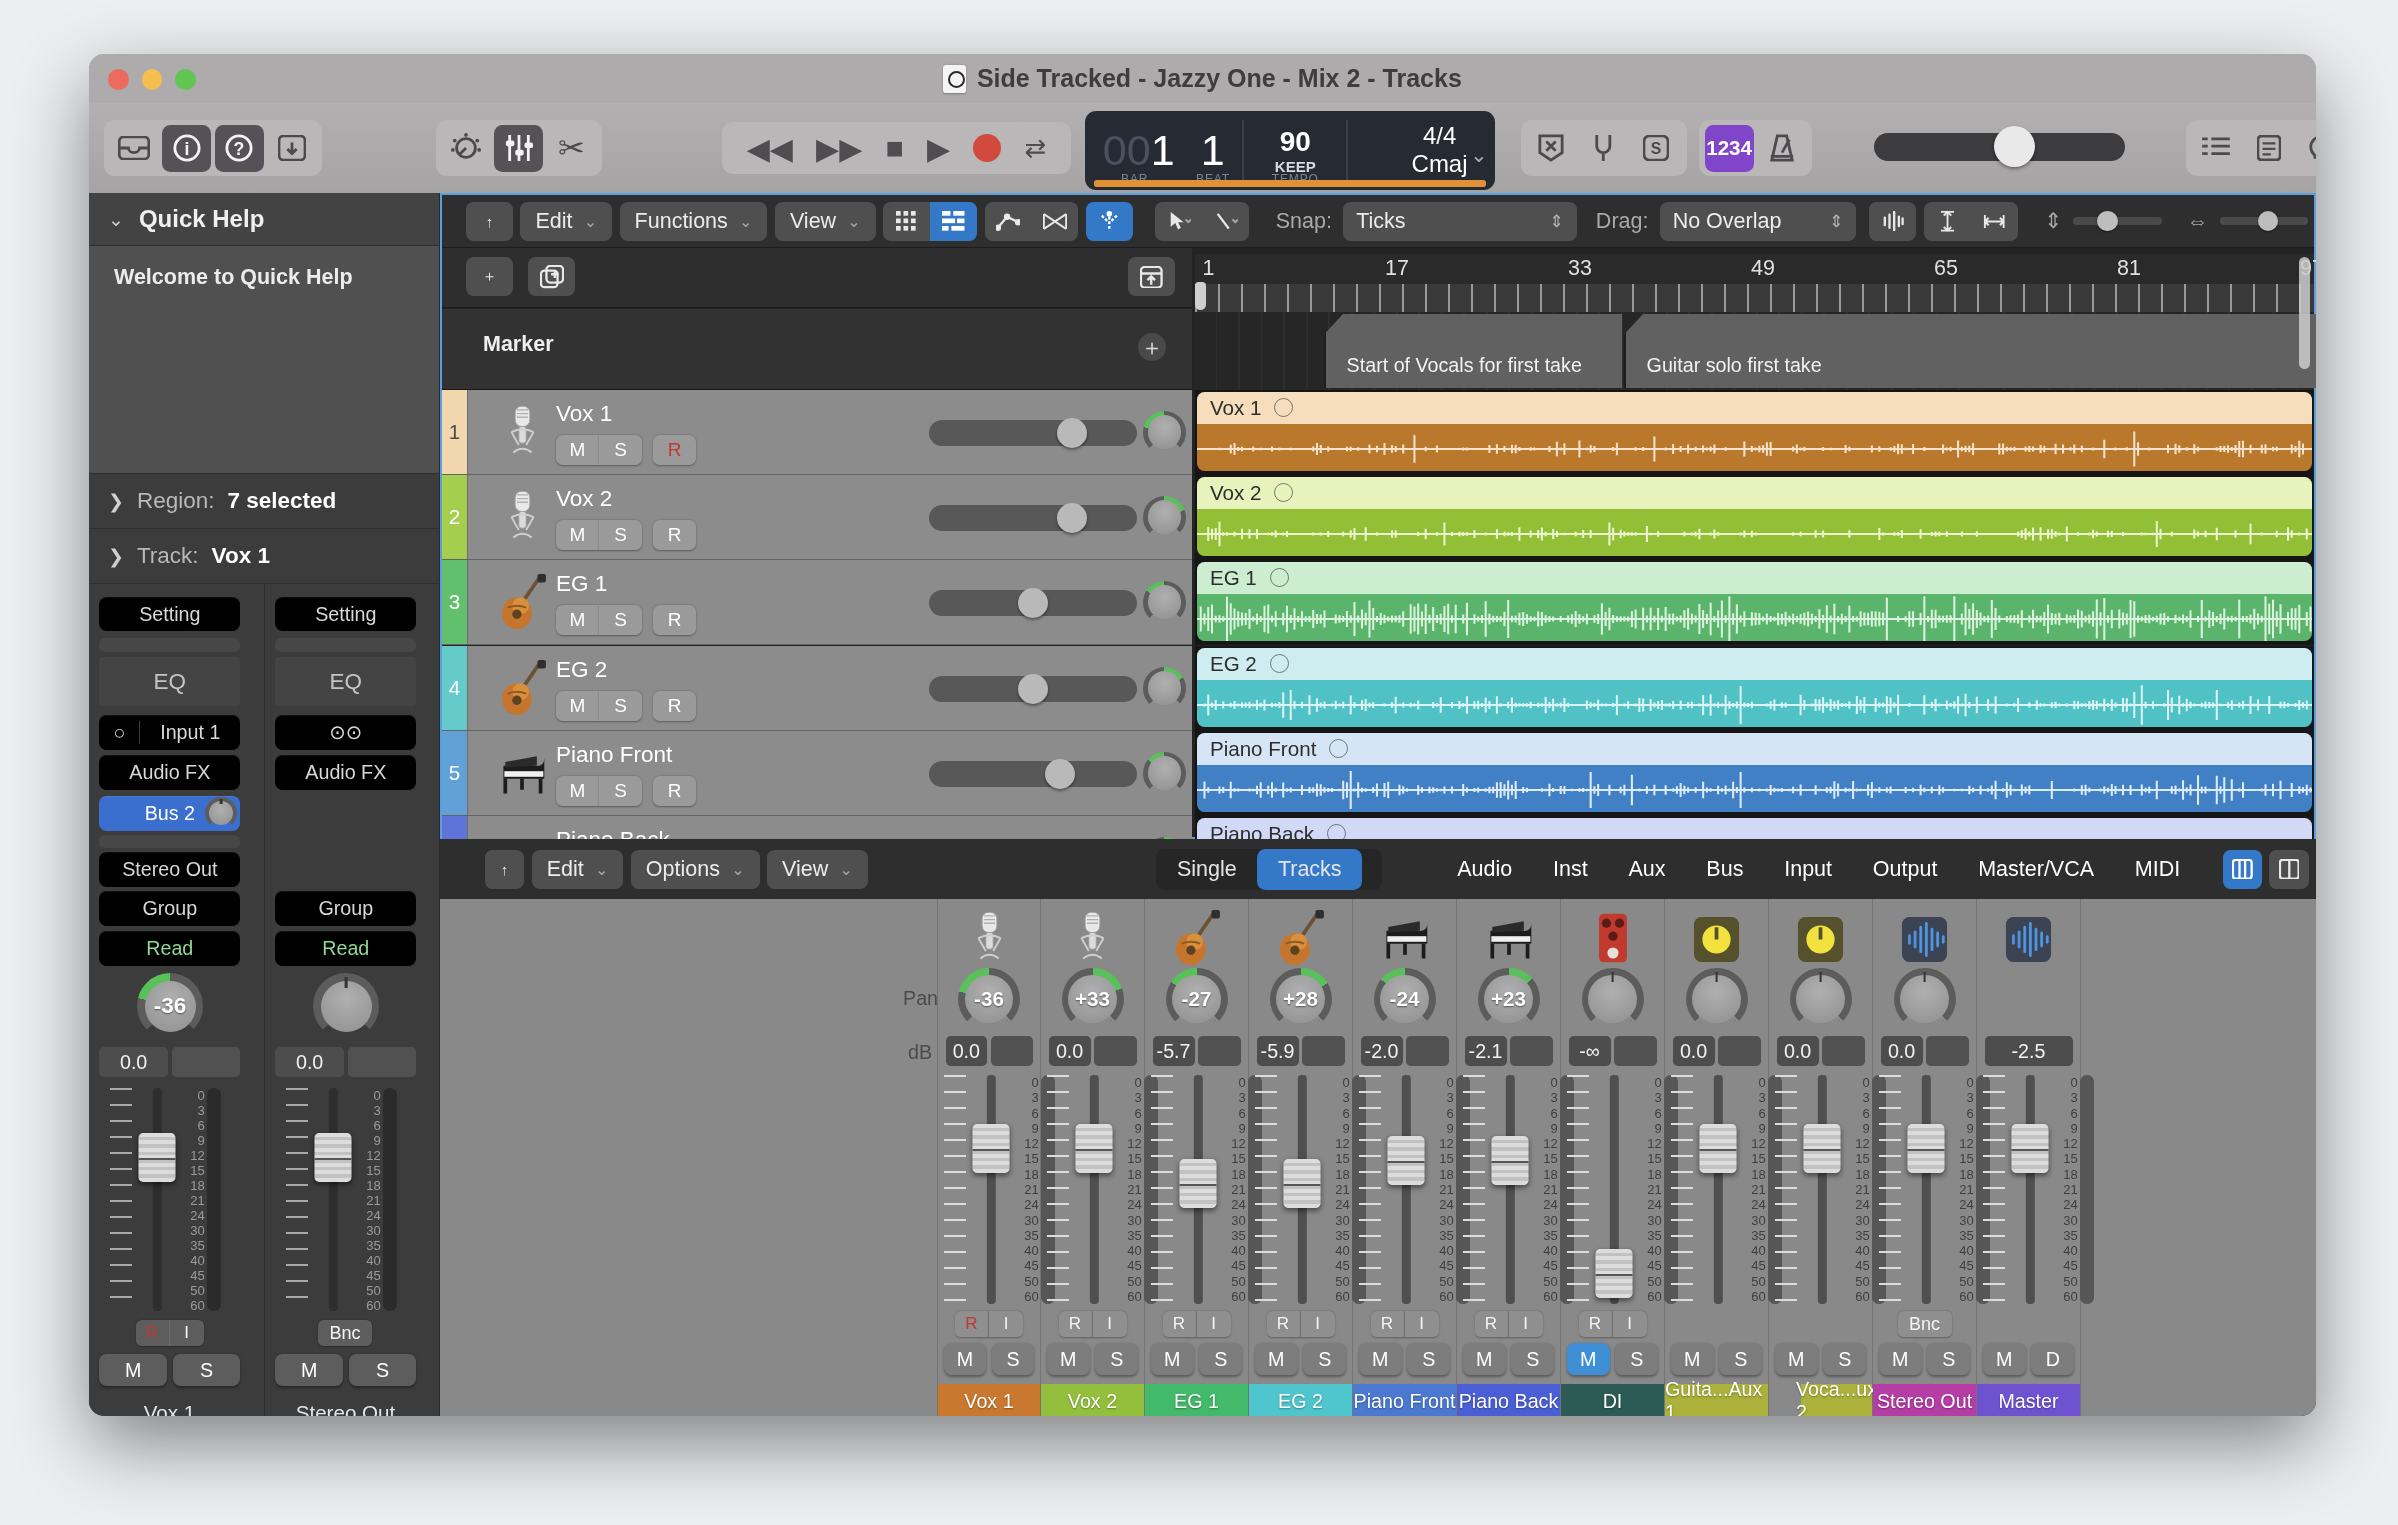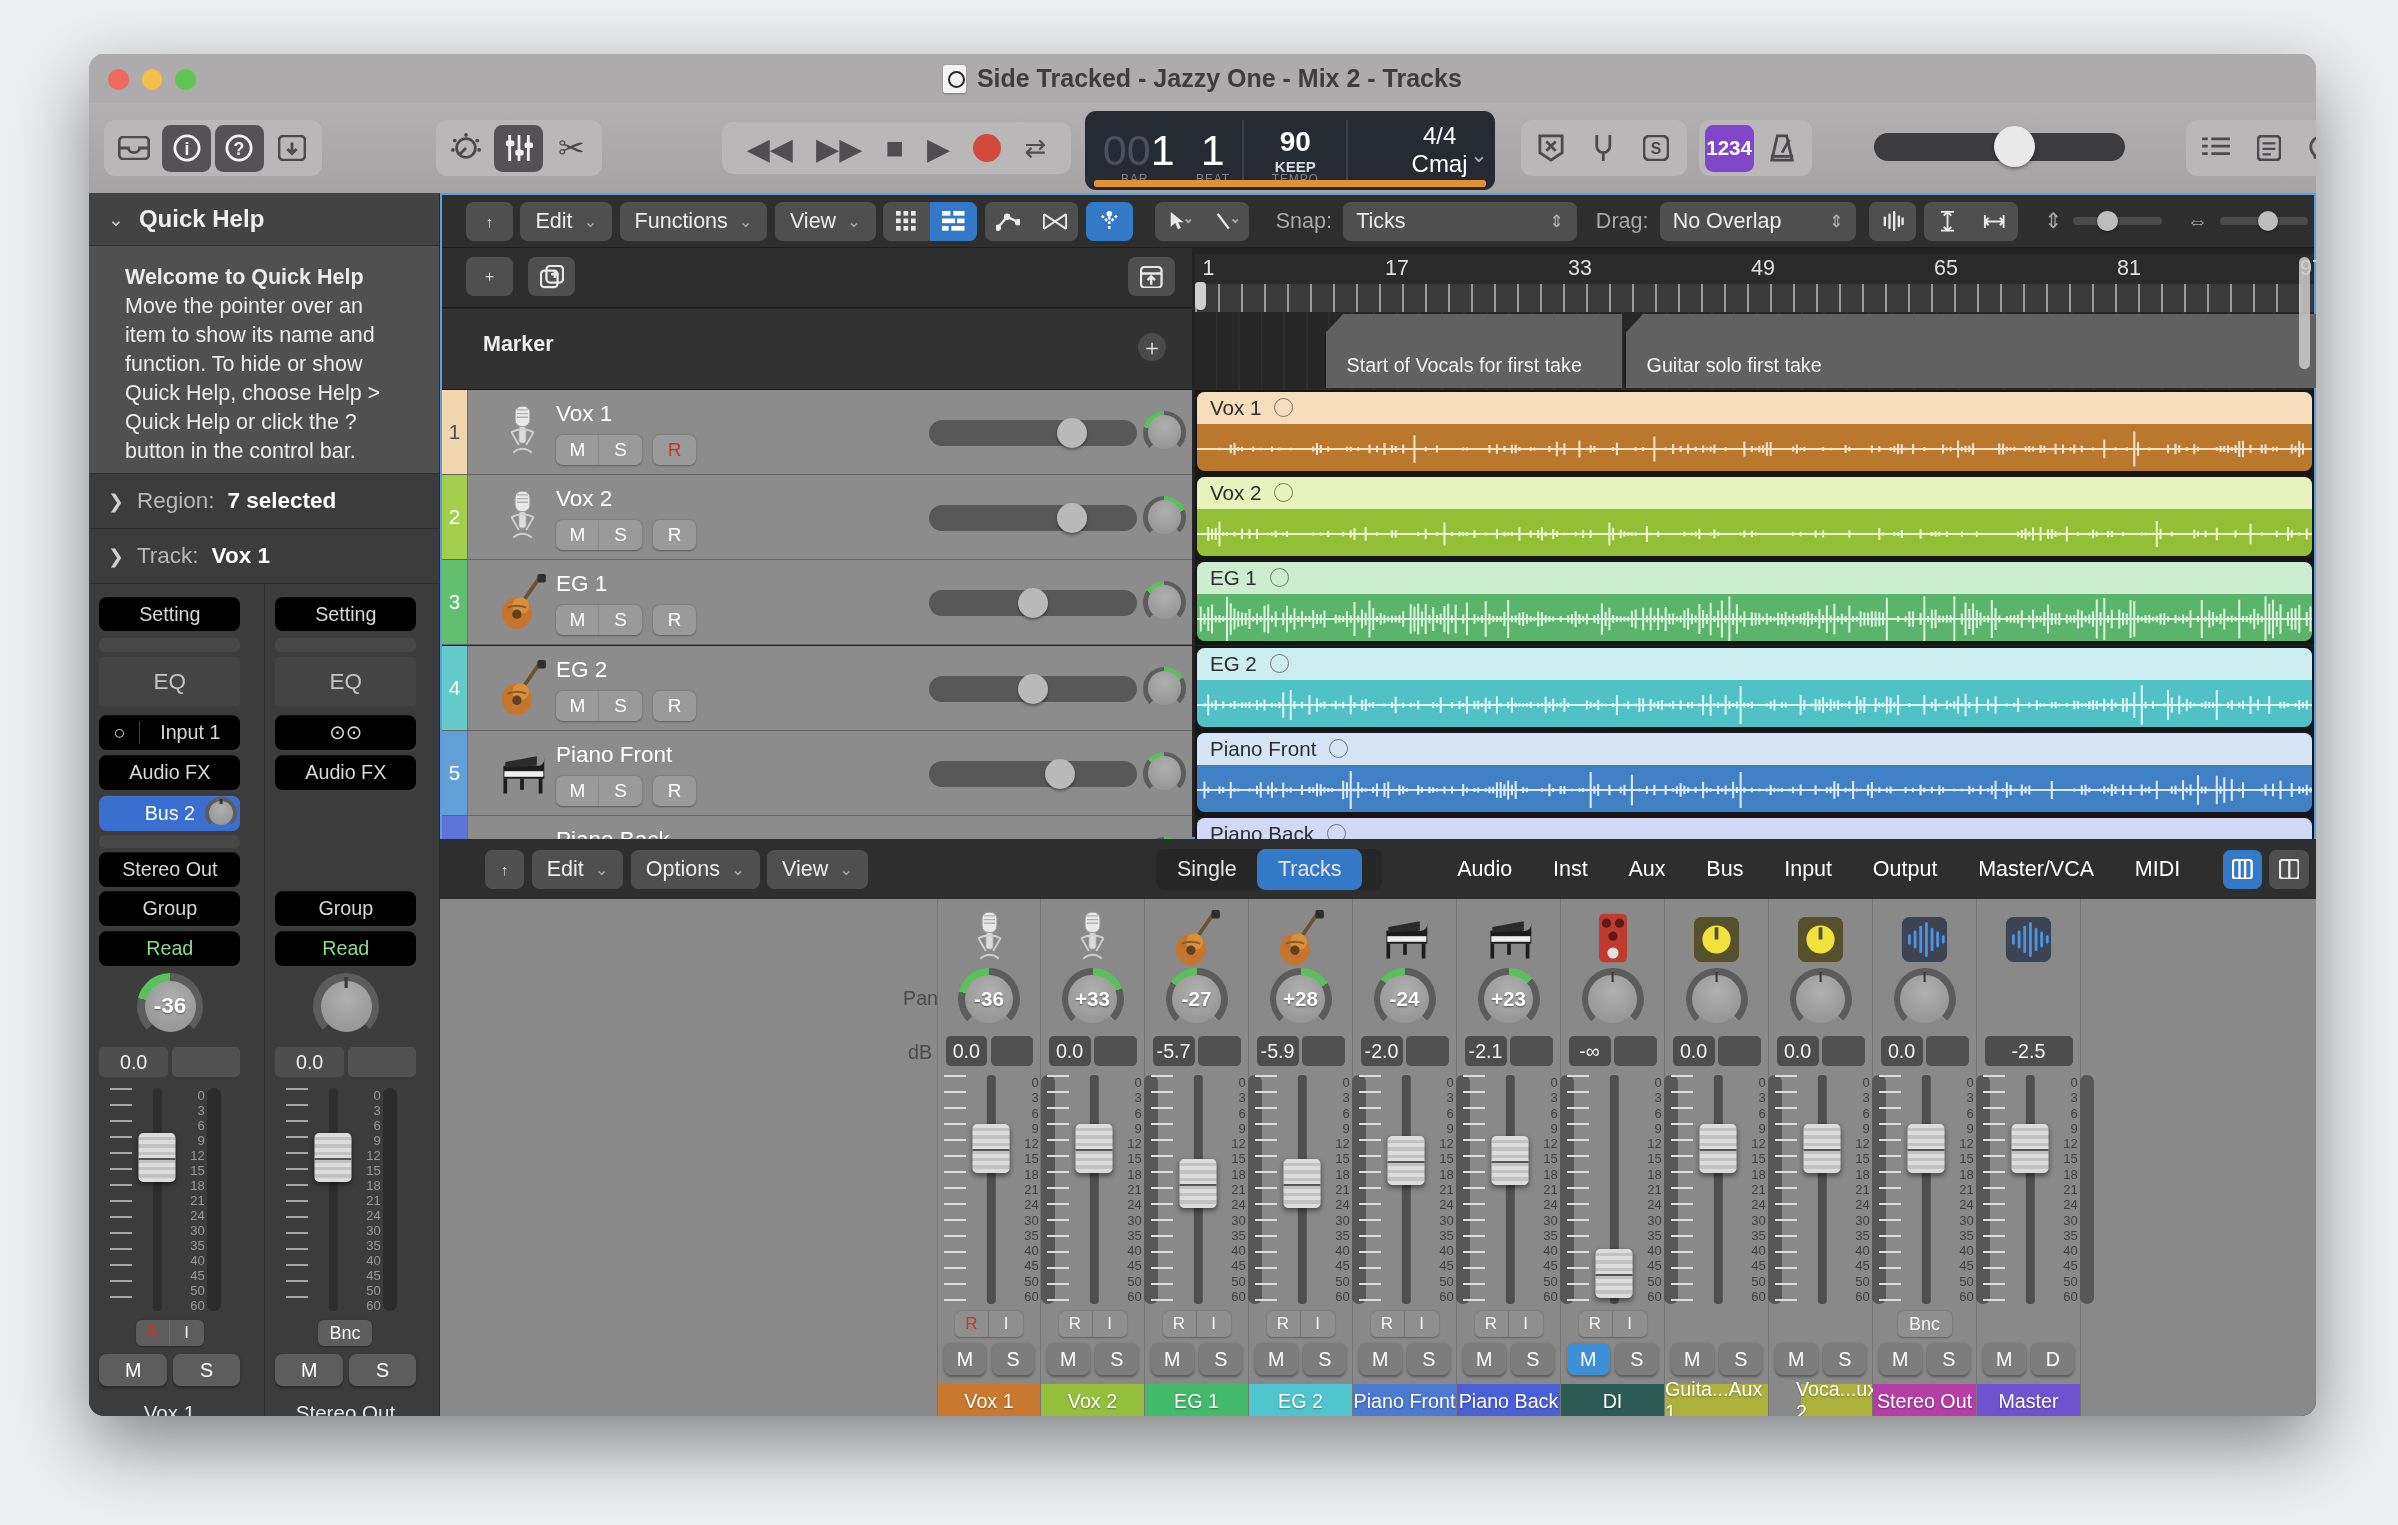--- a/index.html
+++ b/index.html
@@ -36,21 +36,21 @@
   .lcd-strip { position:absolute; left:9.4px; right:9.4px; bottom:2.8px; height:6.6px; background:#e09136; border-radius:2.8px; }
   .lcd-chev { position:absolute; right:7.5px; top:32px; color:#aab; font-size:20.6px;}
   .vol-slider { position:absolute; left:1785px; top:30px; width:251px; height:28px; background:#3c3c3e; border-radius:14px; }
   .vol-thumb { position:absolute; top:-6.6px; width:41px; height:41px; background:#e9e9e9; border-radius:50%; box-shadow:0 1.9px 3.7px rgba(0,0,0,.4); }
   
   .main { position:absolute; left:0; top:139px; right:0; bottom:0; background:#3c3c3c; }
   .sidebar { position:absolute; left:0; top:0; width:351px; bottom:0; background:#3c3c3c; border-right:1.9px solid #2a2a2a;}
   .qh-head { height:53px; background:#434343; display:flex; align-items:center; gap:15px; padding:0 19px; border-bottom:1.9px solid #2f2f2f;}
   .qh-title { color:#f0f0f0; font-size:24px; font-weight:bold; }
   .chev { color:#cfcfcf; font-size:19px; }
-  .qh-body { height:228px; background:#505050; color:#ececec; padding:17px 36px; font-size:21.5px; line-height:29px; border-bottom:1.9px solid #2f2f2f;}
+  .qh-body { height:228px; background:#505050; color:#ececec; padding:17px 25px; font-size:21.5px; line-height:29px; border-bottom:1.9px solid #2f2f2f;}
   .qh-body b { display:block; }
   .ins-row { height:55px; display:flex; align-items:center; gap:13px; padding:0 19px; border-bottom:1.9px solid #2f2f2f; font-size:22.5px;}
   .ins-row .lab { color:#b9b9b9; } .ins-row .val { color:#fff; font-weight:bold; }
   
   .ins-strips { position:absolute; left:0; right:0; top:391px; bottom:0; }
   .ins-strip { position:absolute; top:0; bottom:0; width:161px; }
   .ins-strip.s2 { border-left:1.9px solid #2e2e2e; }
   .pill-btn { background:#000000; border-radius:7.5px; color:#d8d8d8; font-size:19.7px; display:flex; align-items:center; justify-content:center; height:34px; box-shadow:0 0.9px 0 rgba(255,255,255,.06) inset;}
   .thin-bar { background:#474747; border-radius:5.6px; height:14px; }
   .eq-box { background:#444; border-radius:3.7px; color:#c4c4c4; font-size:22.5px; display:flex; align-items:center; justify-content:center; height:49px; }
@@ -304,21 +304,20 @@
 
   <div class="main">
 
     <div class="sidebar">
       <div class="qh-head">
         <span class="chev">⌄</span>
         <span class="qh-title">Quick Help</span>
       </div>
       <div class="qh-body">
         <b>Welcome to Quick Help</b>
-        <span>Move the pointer over an item to show its name and function. To hide or show Quick Help, choose Help &gt; Quick Help or click the ? button in the control bar.</span>
       </div>
       <div class="ins-row">
         <span class="chev">❯</span>
         <span class="lab">Region:</span>
         <span class="val">7 selected</span>
       </div>
       <div class="ins-row">
         <span class="chev">❯</span>
         <span class="lab">Track:</span>
         <span class="val">Vox 1</span>

